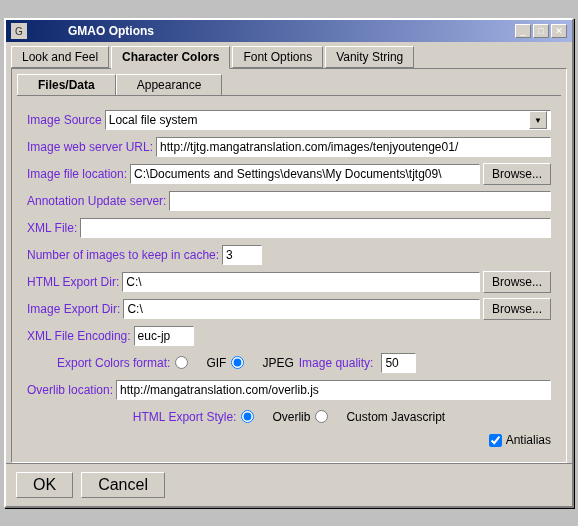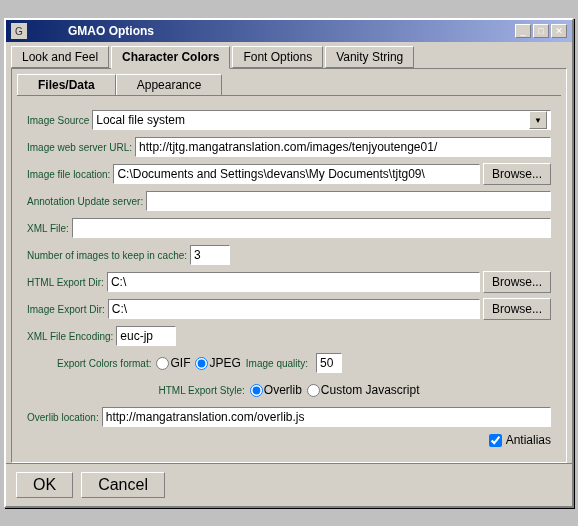--- a/index.html
+++ b/index.html
@@ -125,22 +125,22 @@
       padding: 5px 10px;
     }
     .form-row {
       display: flex;
       align-items: center;
       margin-bottom: 5px;
       min-height: 22px;
     }
     .form-label {
       white-space: nowrap;
-      color: #14532d;
-      font-size: 10px;
+      color: #6d28d9;
+      font-size: 12px;
     }
     .form-input {
       border: 1px solid;
       border-top-color: #808080;
       border-left-color: #808080;
       border-right-color: #ffffff;
       border-bottom-color: #ffffff;
       background: #ffffff;
       height: 20px;
       font-size: 12px;
@@ -193,22 +193,22 @@
       height: 22px;
       white-space: nowrap;
     }
     .radio-group {
       display: flex;
       align-items: center;
       gap: 5px;
     }
     .radio-group label {
       display: flex;
-      align-items: center;
-      gap: 1px;
+      align-items: flex-start;
+      gap: 18px;
       font-size: 12px;
     }
     .center-row {
       display: flex;
       justify-content: center;
       align-items: center;
       margin-bottom: 5px;
     }
     .checkbox-row {
       display: flex;
@@ -342,43 +342,43 @@
         <div class="radio-group" style="margin-left:5px;">
           <label>
             <input type="radio" name="imgformat" style="">
             <span>GIF</span>
           </label>
           <label>
             <input type="radio" name="imgformat" checked="" style="">
             <span>JPEG</span>
           </label>
           <span class="form-label">Image quality:</span>
-          <input type="text" style="width: 26px; margin-left: 3px;" value="50">
+          <input type="text" style="width: 35px; margin-left: 3px;" value="50">
         </div>
+      </div>
+
+      <div class="form-row">
+        <span class="form-label">Overlib location:</span>
+        <input type="text" class="form-input" style="flex: 1 1 0%; margin-left: 3px;" value="http://mangatranslation.com/overlib.js">
       </div>
 
       <div class="form-row center-row">
         <span class="form-label">HTML Export Style:</span>
         <div class="radio-group" style="margin-left:5px;">
           <label>
             <input type="radio" name="exportstyle" checked="" style="">
             <span>Overlib</span>
           </label>
           <label>
             <input type="radio" name="exportstyle" style="">
             <span>Custom Javascript</span>
           </label>
         </div>
       </div>
 
-      <div class="form-row">
-        <span class="form-label">Overlib location:</span>
-        <input type="text" class="form-input" style="flex: 1 1 0%; margin-left: 3px;" value="http://mangatranslation.com/overlib.js">
-      </div>
-
       <div class="checkbox-row">
         <label style="display:flex; align-items:center; gap:4px;">
           <input type="checkbox" checked="" style="">
           <span>Antialias</span>
         </label>
       </div>
     </div>
   </div>
 
   <div class="bottom-buttons">

